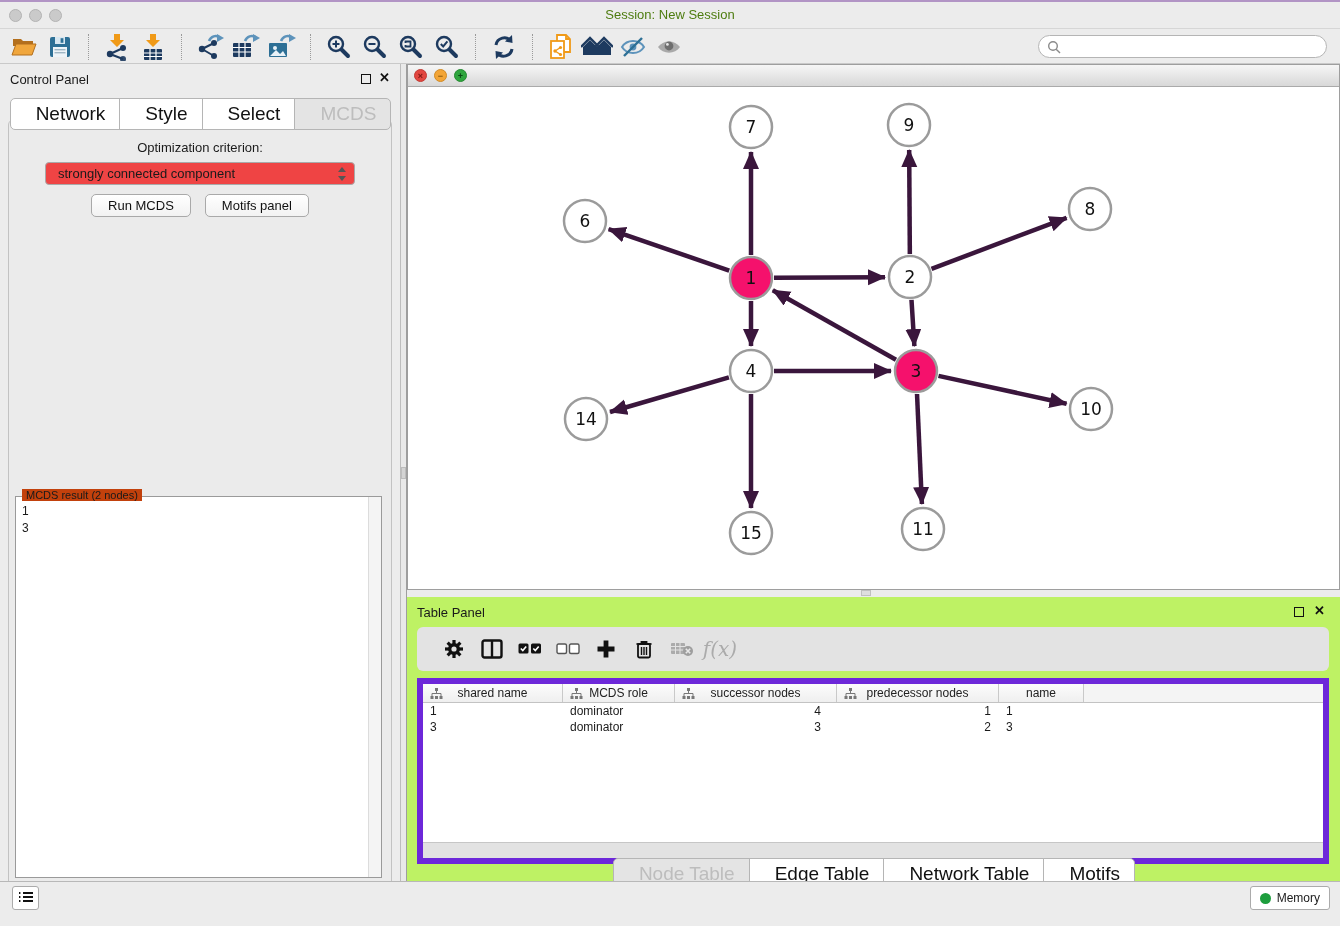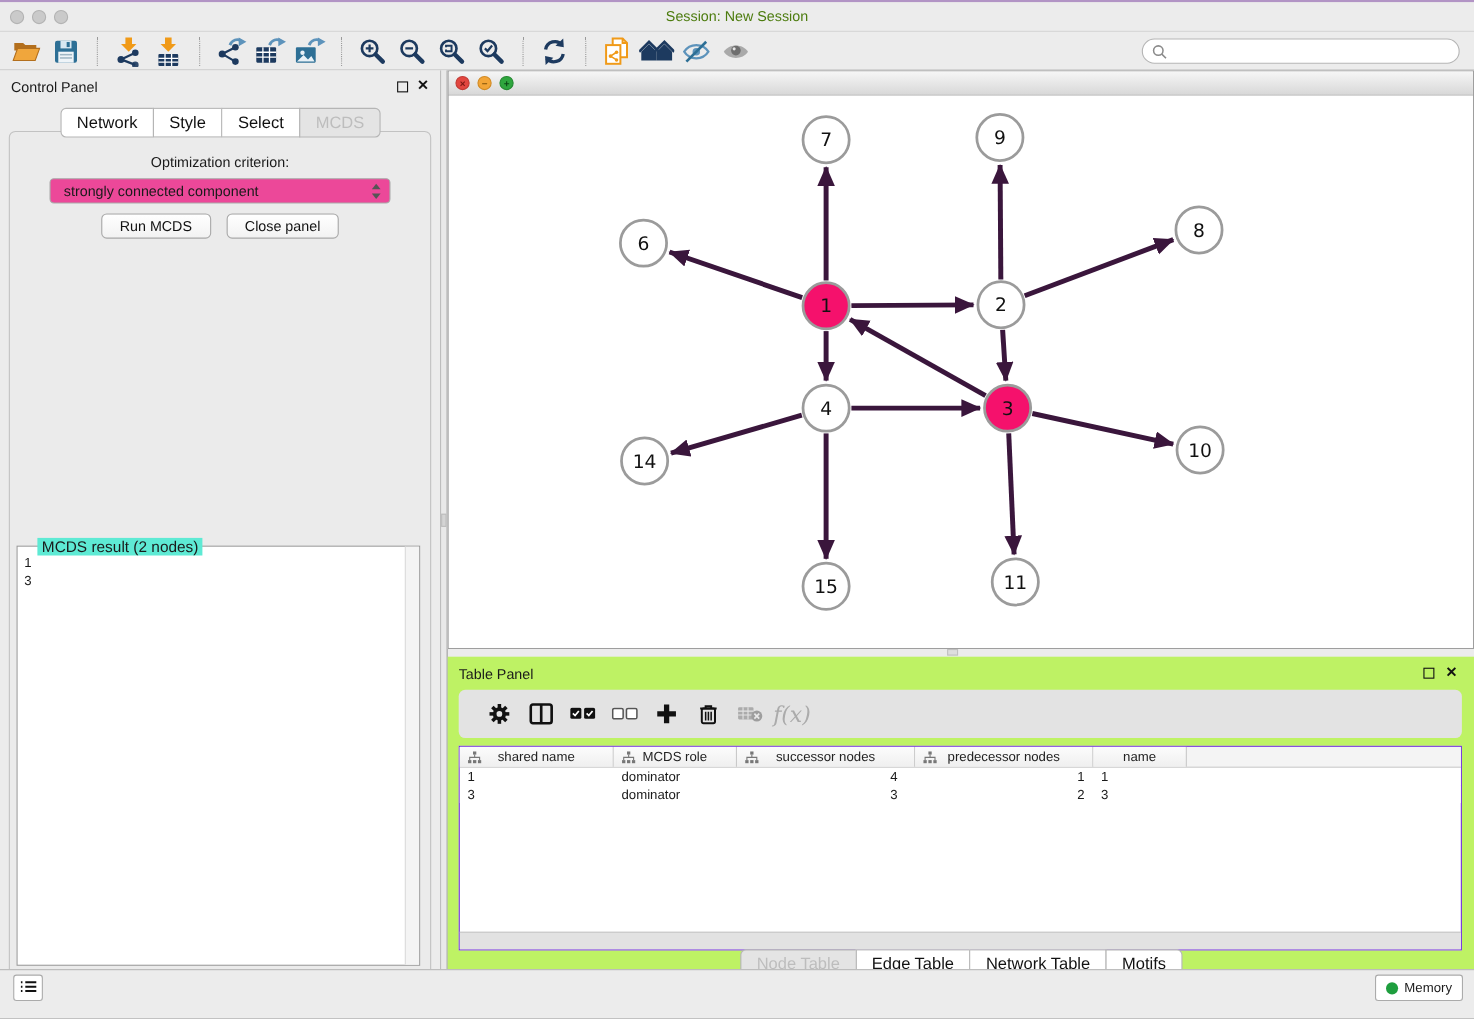--- a/index.html
+++ b/index.html
@@ -32,42 +32,42 @@
     font-family:"Liberation Sans",sans-serif; }
   
   .cpanel { position:absolute; left:0; top:62px; width:400px; bottom:33px; background:#ececec; }
   .panel-head { position:absolute; left:0; top:0; width:100%; height:30px; }
   .panel-title { position:absolute; left:10px; top:8px; font-size:13px; color:#1a1a1a; }
   .ph-float { position:absolute; width:10px; height:10px; border:1.6px solid #111; top:10px; }
   .ph-close { position:absolute; top:6px; font-size:13px; font-weight:bold; color:#111; }
   .cpanel .ph-float { left:361px; } .cpanel .ph-close { left:379px; }
   .cp-tabs { position:absolute; left:0; top:34px; width:100%; display:flex; justify-content:center; z-index:2; }
   .tab { background:#ffffff; border:1px solid #b5b5b5; margin-right:-1px;
-    font-size:15px; padding:4px 14px 4px 14px; color:#111; }
+    font-size:19px; padding:4px 14px 4px 25px; color:#111; }
   .tab.first { border-radius:5px 0 0 5px; }
   .tab.last { border-radius:0 5px 5px 0; }
   .tab.active { background:#e4e4e4; color:#bdbdbd; }
   .cp-body { position:absolute; left:8px; right:8px; top:55px; bottom:8px;
     background:#ebebeb; border:1px solid #c2c2c2; border-radius:6px 6px 0 0; }
   .opt-label { position:absolute; left:0; right:0; top:20px; text-align:center; font-size:13px; }
   .dropdown { position:absolute; left:36px; width:310px; top:42px; height:23px;
-    background:#ec4899; border:1px solid #a9a9a9; border-radius:4px;
+    background:#ef4444; border:1px solid #a9a9a9; border-radius:4px;
     display:flex; align-items:center; font-size:13px; padding-left:12px; }
   .dd-stepper { position:absolute; right:7px; top:3px; width:10px; height:16px; }
   .dd-stepper::before { content:""; position:absolute; left:1px; top:1px;
     border-left:4px solid transparent; border-right:4px solid transparent; border-bottom:5px solid #555; }
   .dd-stepper::after { content:""; position:absolute; left:1px; bottom:1px;
     border-left:4px solid transparent; border-right:4px solid transparent; border-top:5px solid #555; }
   .cp-buttons { position:absolute; left:0; right:0; top:74px; display:flex; justify-content:center; gap:14px; }
   .pbtn { background:linear-gradient(#ffffff,#f2f2f2); border:1px solid #a9a9a9; border-radius:5px;
     font-size:13px; padding:3px 16px; color:#111; }
   .result-box { position:absolute; left:6px; right:9px; top:376px; height:382px;
     border:1px solid #9a9a9a; background:#ffffff; }
-  .result-legend { position:absolute; left:6px; top:-8px; background:#5eead4;
-    padding:0 4px; font-size:14px;margin-left:12px; }
+  .result-legend { position:absolute; left:6px; top:-8px; background:#c2410c;
+    padding:0 4px; font-size:11px; }
   .result-lines { position:absolute; left:6px; top:6px; font-size:12px; line-height:17px; }
   .result-scroll { position:absolute; right:0; top:0; bottom:0; width:13px;
     background:#f4f4f4; border-left:1px solid #dcdcdc; }
   
   .vsplit { position:absolute; left:400px; top:62px; width:7px; bottom:33px;
     background:#e9e9e9; border-left:1px solid #bdbdbd; border-right:1px solid #9e9e9e; }
   .vsplit-handle { position:absolute; left:0px; top:403px; width:5px; height:12px;
     background:#d4d4d4; border:1px solid #bdbdbd; }
   
   .netwin { position:absolute; left:407px; top:62px; width:933px; height:526px;
@@ -87,21 +87,21 @@
   .hsplit-handle { position:absolute; left:861px; top:588px; width:10px; height:6px;
     background:#dedede; border:1px solid #c0c0c0; }
   
   .tpanel { position:absolute; left:407px; top:595px; width:933px; height:295px; background:#bef264; }
   .tpanel .ph-float { right:36px; left:auto; } .tpanel .ph-close { right:15px; left:auto; }
   .tp-toolbar { position:absolute; left:10px; right:11px; top:30px; height:44px;
     background:#e3e3e3; border-radius:6px; display:flex; align-items:center; padding-left:18px; }
   .tp-btn { width:38px; height:36px; display:flex; align-items:center; justify-content:center; flex:0 0 auto; }
   .fx { font-family:"DejaVu Serif", serif; font-style:italic; font-size:20px; color:#ababab; }
   .ttable { position:absolute; left:10px; right:11px; top:81px; bottom:28px;
-    background:#ffffff; border:1px solid #6d28d9; }
+    background:#ffffff; border:6px solid #6d28d9; }
   .thead { display:flex; height:19px; border-bottom:1px solid #c3c3c3; background:#f4f4f4; }
   .th { position:relative; border-right:1px solid #c9c9c9; background:linear-gradient(#fcfcfc,#efefef);
     font-size:12px; display:flex; align-items:center; justify-content:center; color:#222; }
   .th .hier { position:absolute; left:7px; top:4px; }
   .trow { display:flex; height:16px; font-size:12px; background:#ffffff; }
   .td { padding:1px 6px 0 7px; overflow:hidden; white-space:nowrap; }
   .c0{width:140px} .c1{width:112px} .c2{width:162px} .c3{width:162px} .c4{width:85px}
   .ar { text-align:right; } .c2.ar{ padding-right:16px; } .c3.ar{ padding-right:8px; }
   .tb-scroll { position:absolute; left:0; right:0; bottom:0; height:16px;
     background:#e2e2e2; border-top:1px solid #c6c6c6; }
@@ -284,21 +284,21 @@
       <div class="tab last active">MCDS</div>
     </div>
     <div class="cp-body">
       <div class="opt-label">Optimization criterion:</div>
       <div class="dropdown">
         <span>strongly connected component</span>
         <span class="dd-stepper"></span>
       </div>
       <div class="cp-buttons">
         <button class="pbtn">Run MCDS</button>
-        <button class="pbtn">Close panel</button>
+        <button class="pbtn">Motifs panel</button>
       </div>
       <div class="result-box">
         <div class="result-legend">MCDS result (2 nodes)</div>
         <div class="result-lines">
           <div>1</div>
           <div>3</div>
         </div>
         <div class="result-scroll"></div>
       </div>
     </div>

